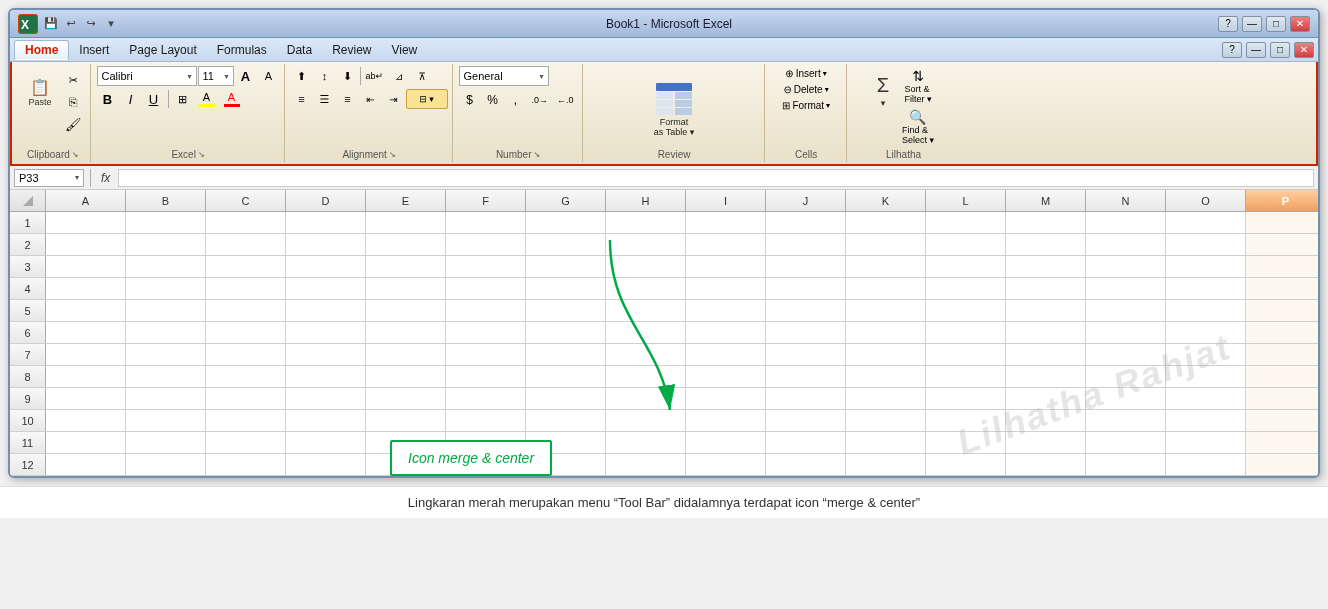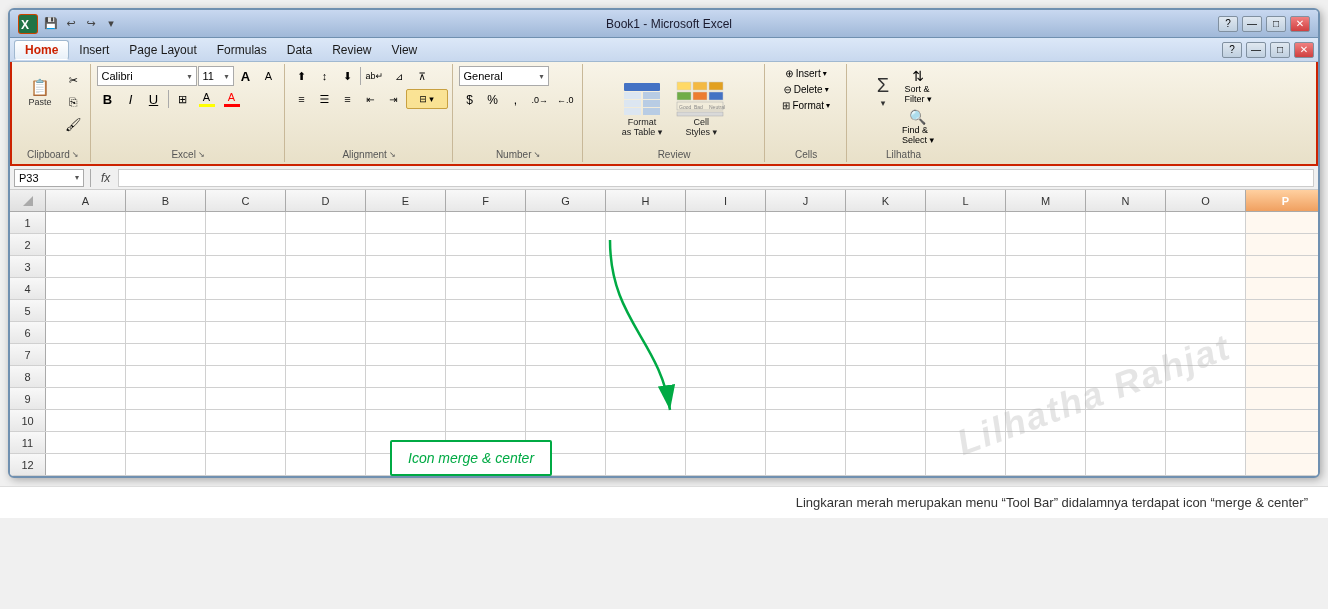--- a/index.html
+++ b/index.html
@@ -293,21 +293,21 @@
       pointer-events: none;
       letter-spacing: 2px;
     }
 
     
     .caption {
       background: white;
       padding: 8px 20px;
       font-size: 13px;
       color: #333;
-      text-align: right;
+      text-align: center;
       border-top: 1px solid #ddd;
     }
 
     
     .window-border {
       border: 2px solid #7090b0;
       border-radius: 6px;
       overflow: hidden;
       box-shadow: 2px 2px 8px rgba(0,0,0,0.3);
       margin: 8px;
@@ -509,38 +509,20 @@
               <rect x="21" y="11" width="17" height="7" fill="#b8cce4"></rect>
               <rect x="2" y="19" width="17" height="7" fill="#dce6f1"></rect>
               <rect x="21" y="19" width="17" height="7" fill="#b8cce4"></rect>
               <rect x="2" y="27" width="17" height="7" fill="#dce6f1"></rect>
               <rect x="21" y="27" width="17" height="7" fill="#b8cce4"></rect>
             </svg>
           </div>
           <div style="font-size:9px; text-align:center; line-height:1.2; color:#222;">Format<br>as Table ▾</div>
         </div>
 
-        <div class="cell-styles-btn">
-          <div style="width:50px; height:36px;">
-            <svg width="50" height="36" viewBox="0 0 50 36">
-              <rect x="1" y="1" width="14" height="8" fill="#ffd966" stroke="#ccc" stroke-width="0.5"></rect>
-              <rect x="17" y="1" width="14" height="8" fill="#f4b942" stroke="#ccc" stroke-width="0.5"></rect>
-              <rect x="33" y="1" width="14" height="8" fill="#e2a020" stroke="#ccc" stroke-width="0.5"></rect>
-              <rect x="1" y="11" width="14" height="8" fill="#70ad47" stroke="#ccc" stroke-width="0.5"></rect>
-              <rect x="17" y="11" width="14" height="8" fill="#ed7d31" stroke="#ccc" stroke-width="0.5"></rect>
-              <rect x="33" y="11" width="14" height="8" fill="#4472c4" stroke="#ccc" stroke-width="0.5"></rect>
-              <rect x="1" y="21" width="46" height="8" fill="none" stroke="#aaa" stroke-width="0.5"></rect>
-              <text x="3" y="28" font-size="5" fill="#888">Good</text>
-              <text x="18" y="28" font-size="5" fill="#888">Bad</text>
-              <text x="33" y="28" font-size="5" fill="#888">Neutral</text>
-              <rect x="1" y="31" width="46" height="4" fill="#d9d9d9" stroke="#aaa" stroke-width="0.5"></rect>
-            </svg>
-          </div>
-          <div style="font-size:9px; text-align:center; line-height:1.2; color:#222;">Cell<br>Styles ▾</div>
-        </div>
       </div>
       <div class="ribbon-group-label">
         <span>Review</span>
       </div>
     </div>
 
     <div class="ribbon-group" style="min-width:80px;">
       <div class="ribbon-group-content" style="flex-direction:column;">
         <div class="cells-row-btn">
           <span>⊕</span>

